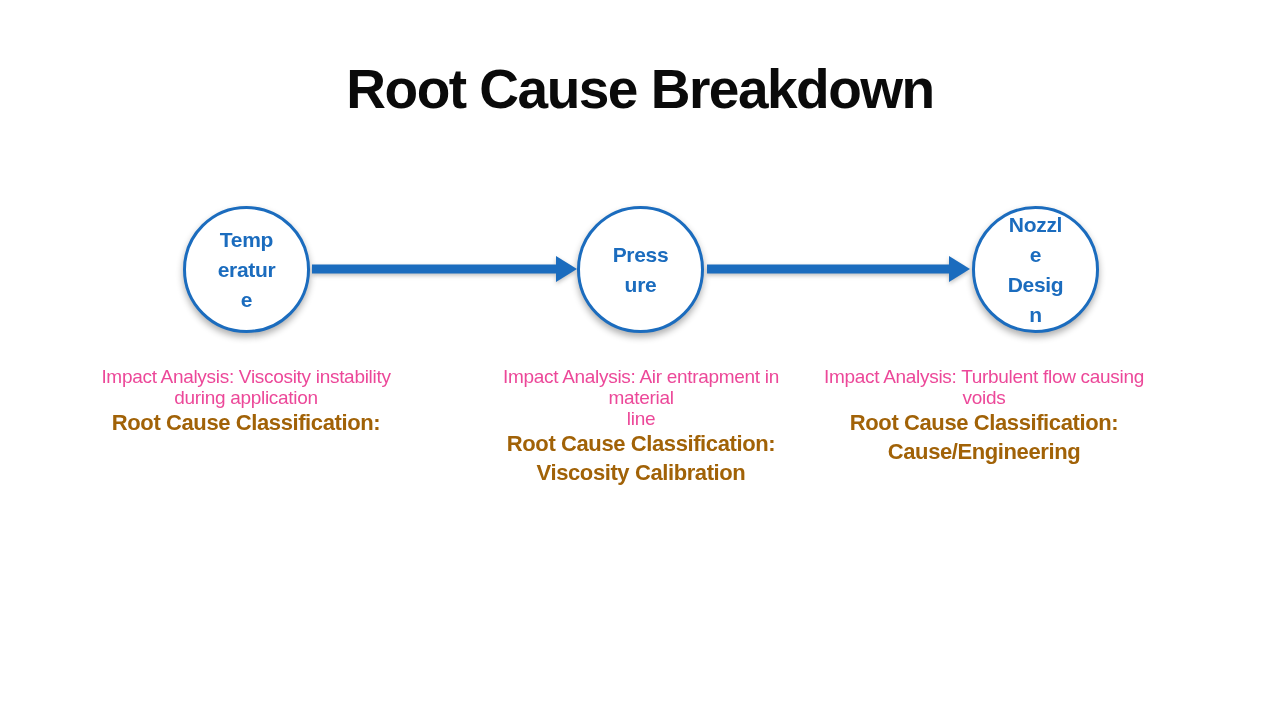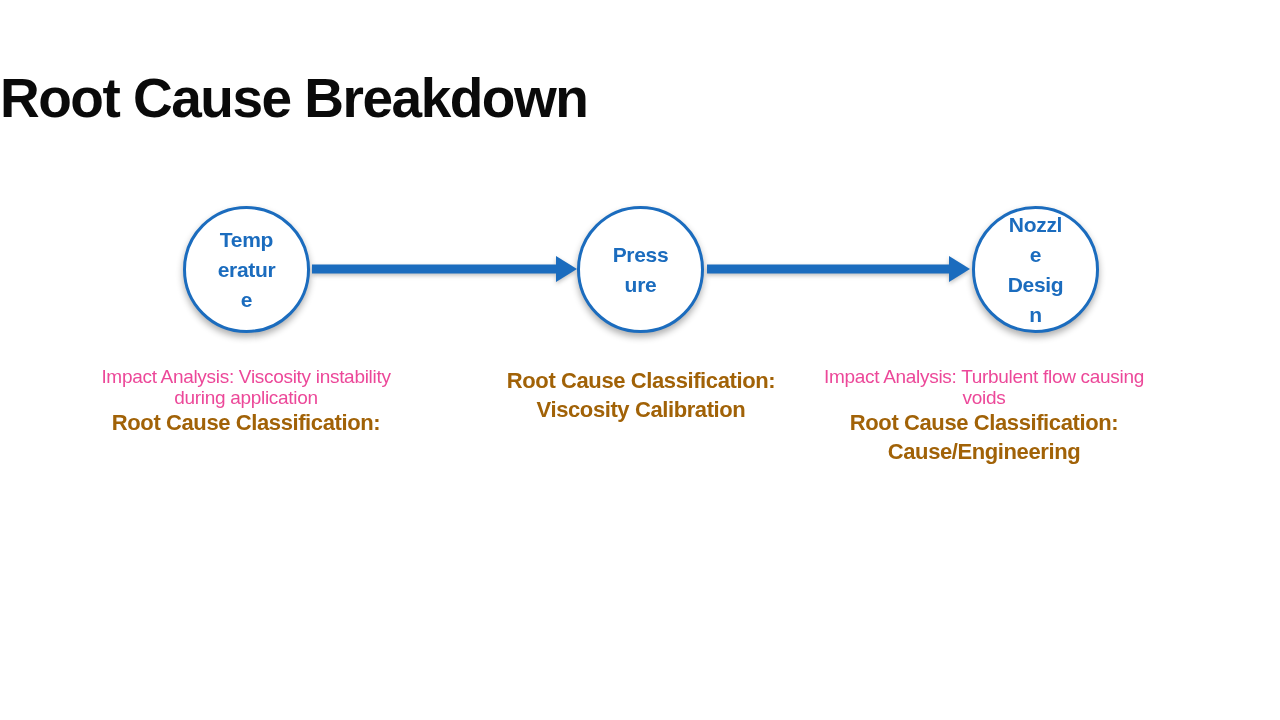--- a/index.html
+++ b/index.html
@@ -14,21 +14,22 @@
     width:1280px;
     height:720px;
     background:var(--bg);
     overflow:hidden;
     font-family:"Liberation Sans", sans-serif;
     margin:0 auto;
   }
   .slide-title{
     position:absolute;
     left:0; right:0;
-    top:66px;
+    top:57px;
+    text-align:center;
     font-size:55px;
     font-weight:700;
     letter-spacing:-1.5px;
     color:#0a0a0a;
     font-family:"Liberation Sans", sans-serif;
   }
   .node{
     position:absolute;
     width:127px;
     height:127px;
@@ -120,20 +121,22 @@
     <polygon points="242,2 263,15 242,28" fill="currentColor"></polygon>
   </svg>
 
   <div class="caption caption-1">
     <div class="impact-text">Impact Analysis: Viscosity instability
 during application</div>
     <div class="classification-line">Root Cause Classification:</div>
   </div>
 
   <div class="caption caption-2">
+    <div class="impact-text">Impact Analysis: Air entrapment in material
+line</div>
     <div class="classification-line">Root Cause Classification:</div>
     <div class="classification-line">Viscosity Calibration</div>
   </div>
 
   <div class="caption caption-3">
     <div class="impact-text">Impact Analysis: Turbulent flow causing
 voids</div>
     <div class="classification-line">Root Cause Classification:</div>
     <div class="classification-line">Cause/Engineering</div>
   </div>

